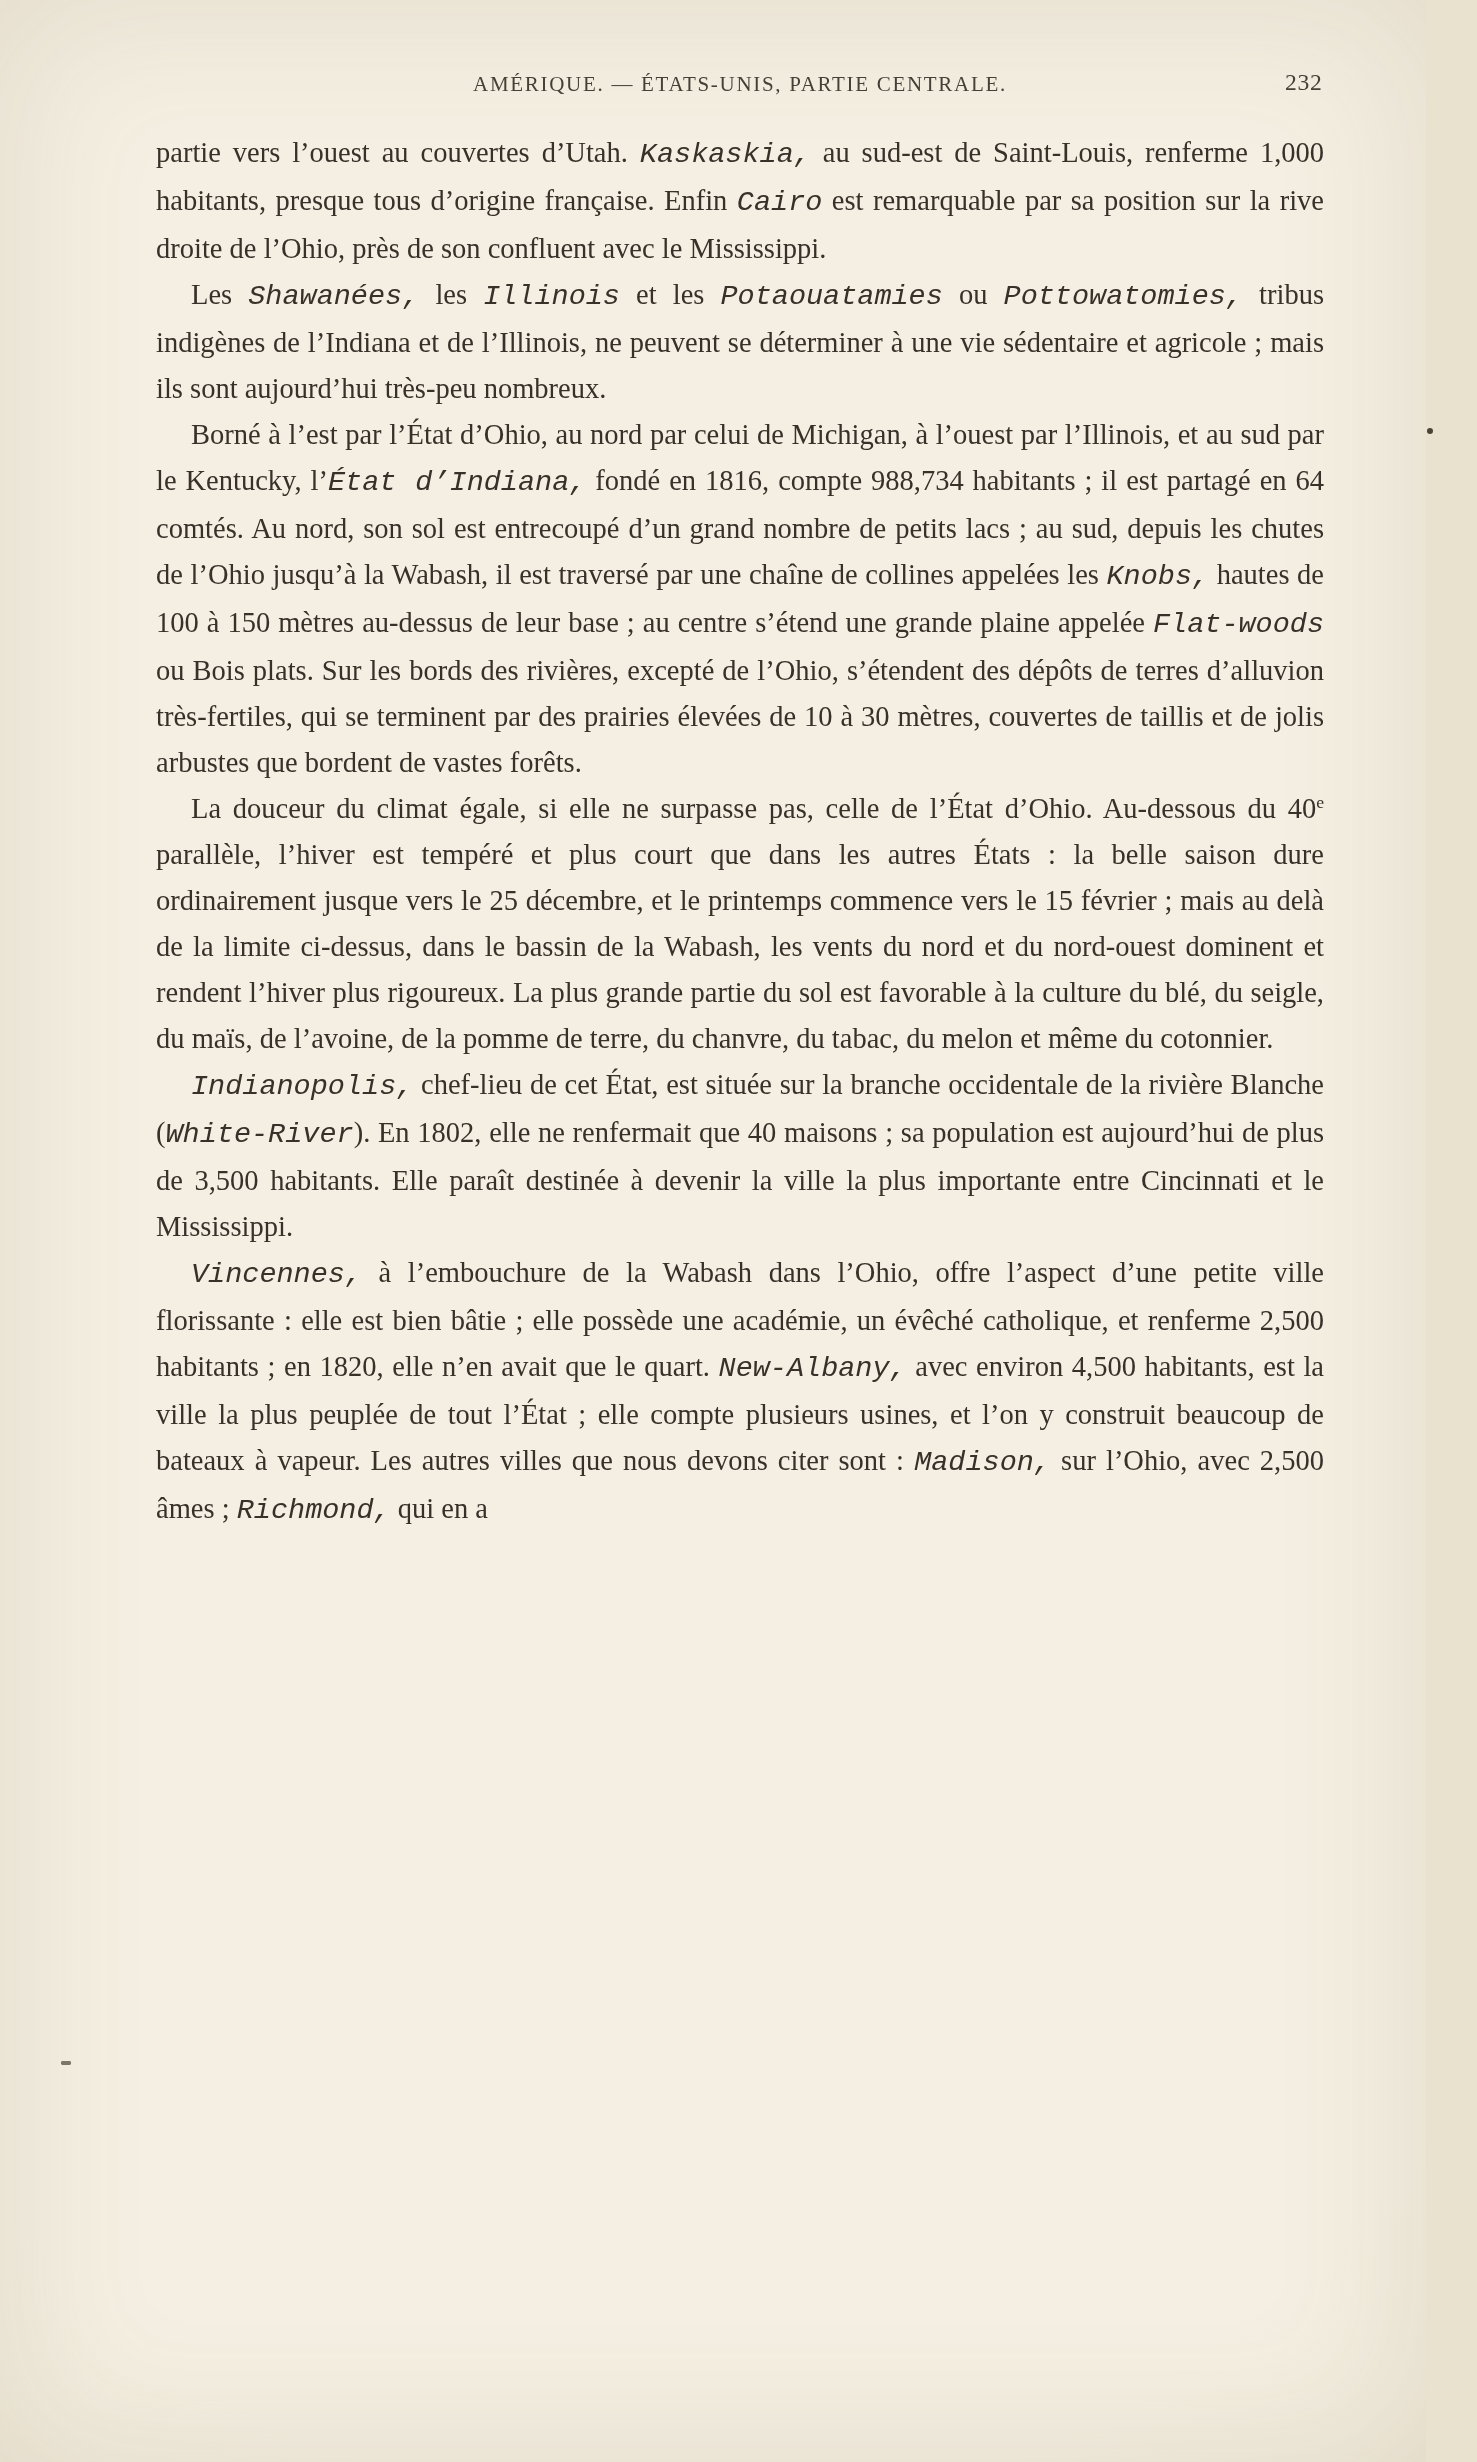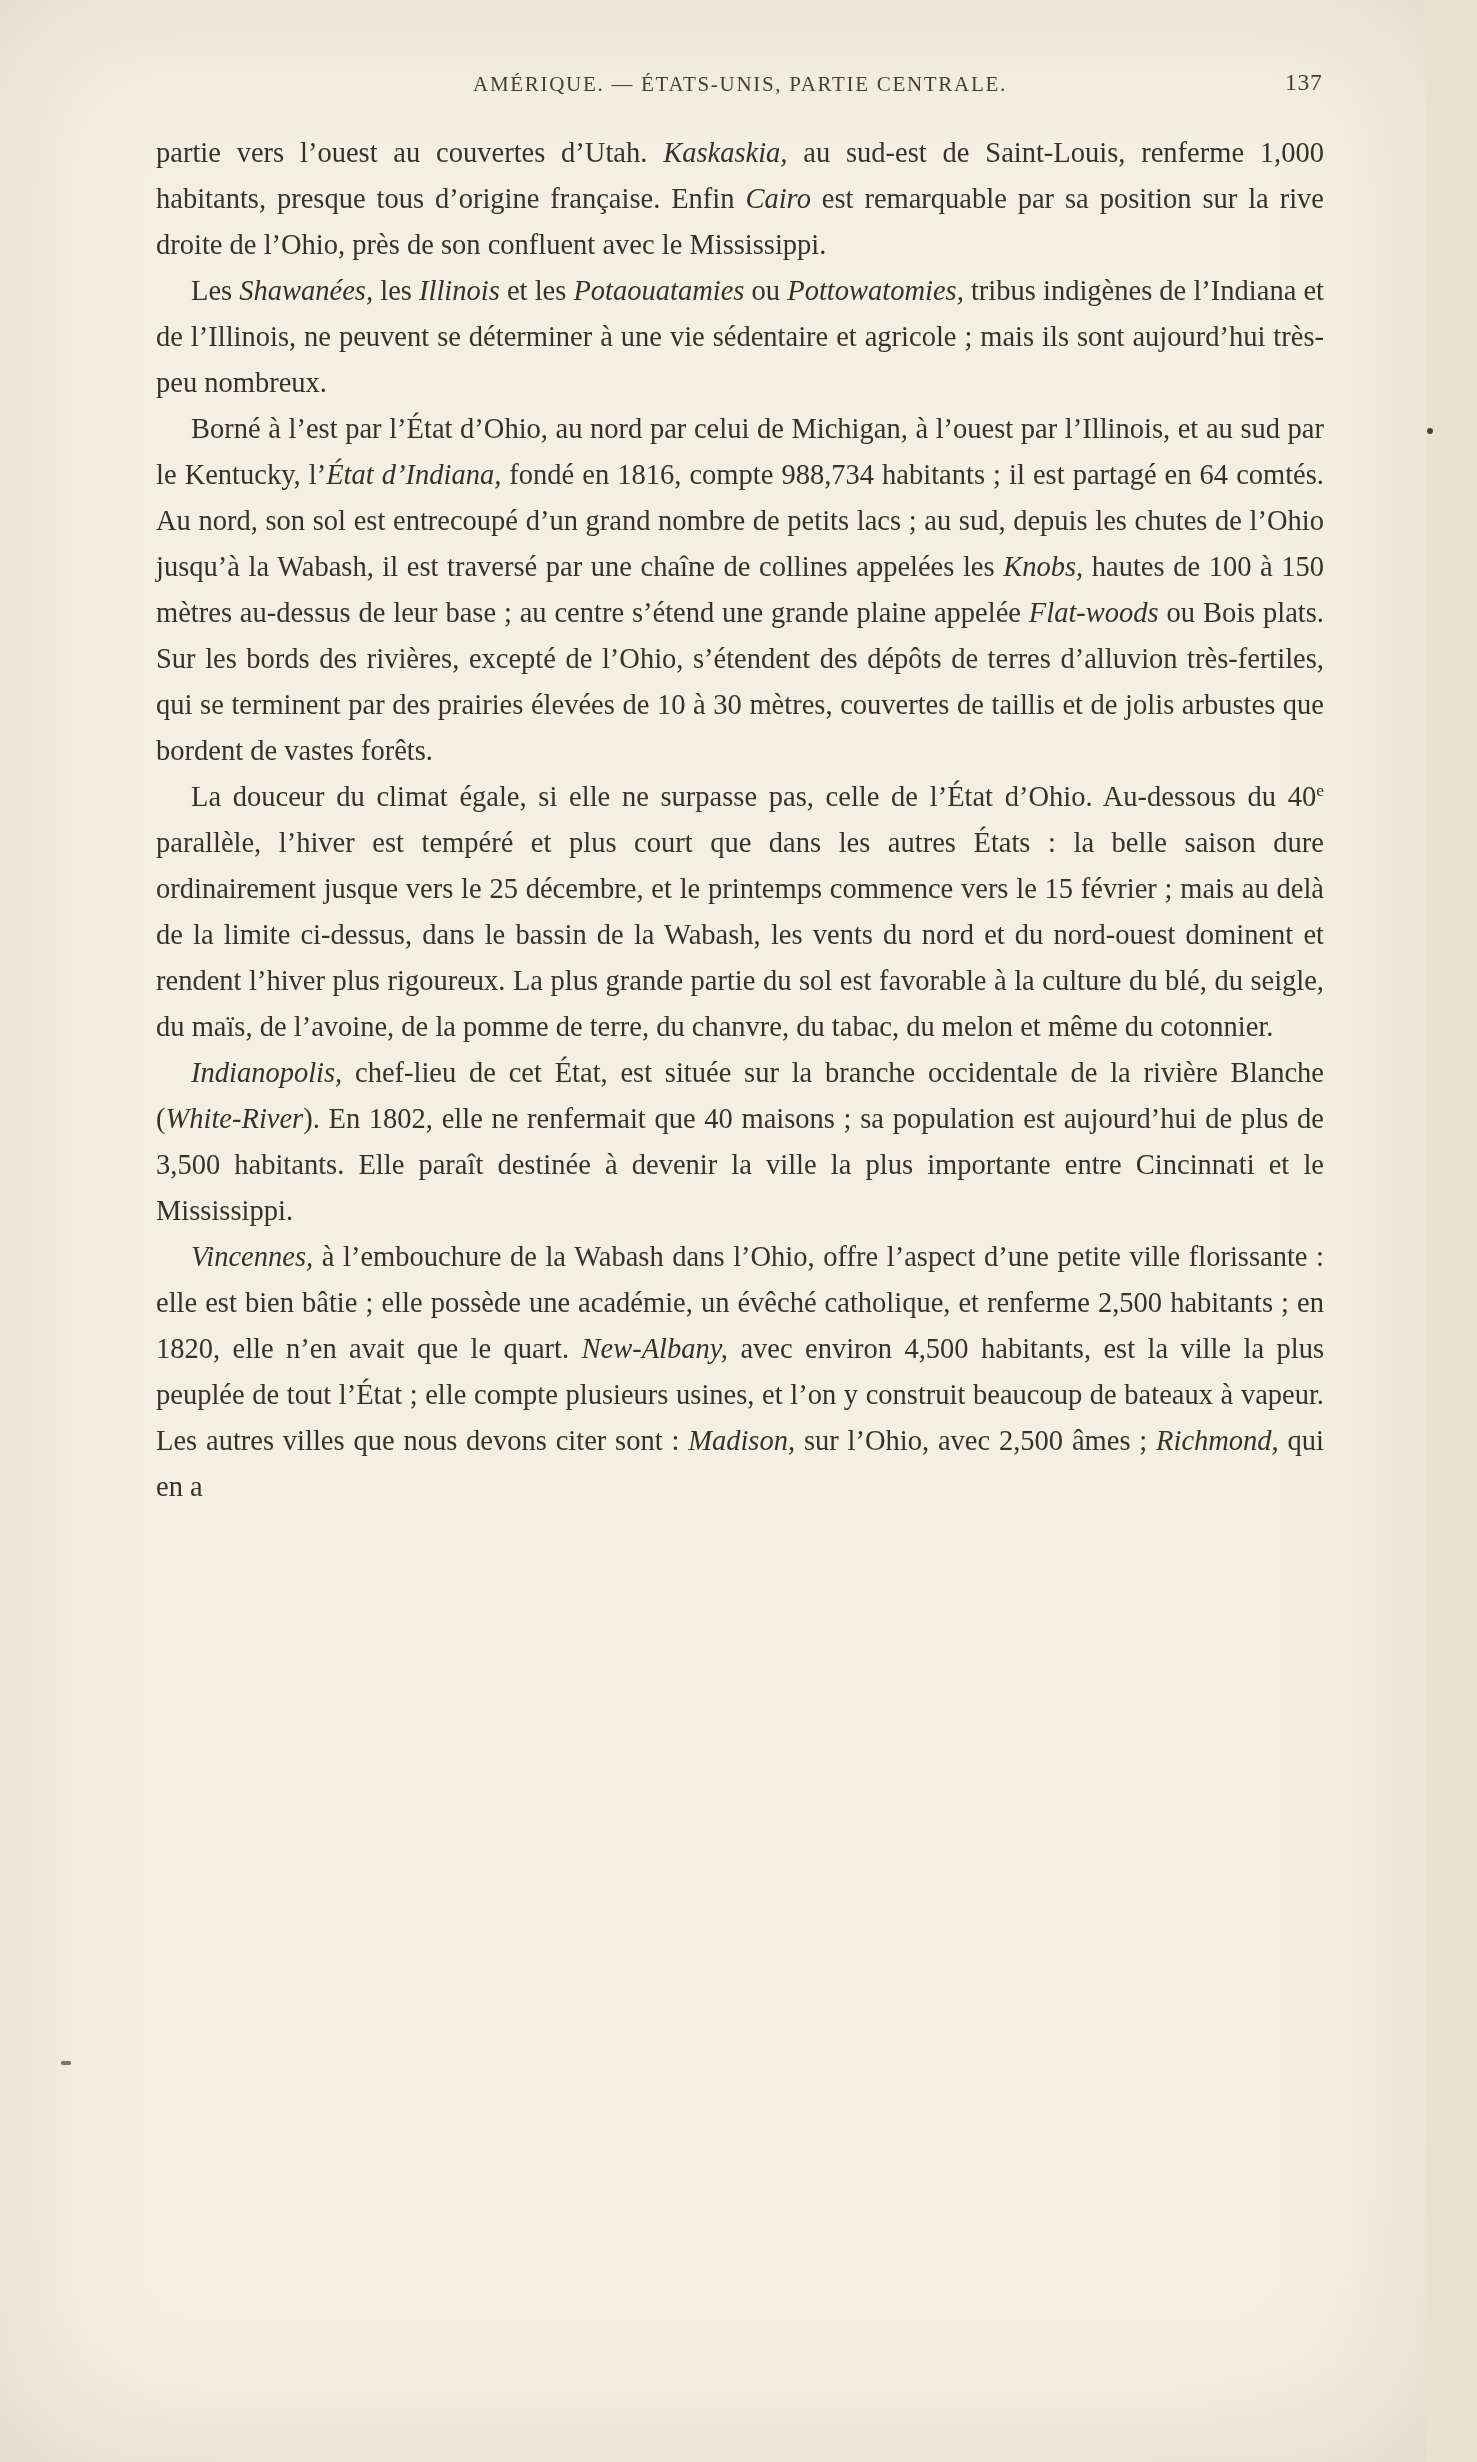--- a/index.html
+++ b/index.html
@@ -57,41 +57,42 @@
     line-height: 46px;
     text-align: justify;
     text-indent: 35px;
     color: var(--ink, #37312a);
   }
   main.page-body p.no-indent {
     text-indent: 0;
   }
   .italic {
     font-style: italic;
+    font-family: Liberation Mono, monospace;
   }
   main.page-body sup {
     font-size: 0.62em;
     line-height: 0;
   }
   .speck {
     position: absolute;
     background: #4a4336;
     border-radius: 50%;
   }
   .speck-1 { left: 1427px; top: 428px; width: 6.3px; height: 6.3px; }
   .speck-2 { left: 61px;  top: 2061px; width: 9.7px; height: 3.5px; border-radius: 1.4px; opacity: .7; }
 </style>
 </head>
 <body>
 
 <div class="page">
   <div class="text-block">
     <header class="running-header">
       <span class="header-title">AMÉRIQUE. — ÉTATS-UNIS, PARTIE CENTRALE.</span>
-      <span class="page-number">137</span>
+      <span class="page-number">232</span>
     </header>
     <main class="page-body">
         <p class="no-indent"><span>partie vers l’ouest au couvertes d’Utah. </span><span class="italic">Kaskaskia,</span><span> au sud-est de Saint-Louis, renferme 1,000 habitants, presque tous d’origine française. Enfin </span><span class="italic">Cairo</span><span> est remarquable par sa position sur la rive droite de l’Ohio, près de son confluent avec le Mississippi.</span></p>
         <p><span>Les </span><span class="italic">Shawanées,</span><span> les </span><span class="italic">Illinois</span><span> et les </span><span class="italic">Potaouatamies</span><span> ou </span><span class="italic">Pottowatomies,</span><span> tribus indigènes de l’Indiana et de l’Illinois, ne peuvent se déterminer à une vie sédentaire et agricole ; mais ils sont aujourd’hui très-peu nombreux.</span></p>
         <p><span>Borné à l’est par l’État d’Ohio, au nord par celui de Michigan, à l’ouest par l’Illinois, et au sud par le Kentucky, l’</span><span class="italic">État d’Indiana,</span><span> fondé en 1816, compte 988,734 habitants ; il est partagé en 64 comtés. Au nord, son sol est entrecoupé d’un grand nombre de petits lacs ; au sud, depuis les chutes de l’Ohio jusqu’à la Wabash, il est traversé par une chaîne de collines appelées les </span><span class="italic">Knobs,</span><span> hautes de 100 à 150 mètres au-dessus de leur base ; au centre s’étend une grande plaine appelée </span><span class="italic">Flat-woods</span><span> ou Bois plats. Sur les bords des rivières, excepté de l’Ohio, s’étendent des dépôts de terres d’alluvion très-fertiles, qui se terminent par des prairies élevées de 10 à 30 mètres, couvertes de taillis et de jolis arbustes que bordent de vastes forêts.</span></p>
         <p><span>La douceur du climat égale, si elle ne surpasse pas, celle de l’État d’Ohio. Au-dessous du 40</span><sup>e</sup><span> parallèle, l’hiver est tempéré et plus court que dans les autres États : la belle saison dure ordinairement jusque vers le 25 décembre, et le printemps commence vers le 15 février ; mais au delà de la limite ci-dessus, dans le bassin de la Wabash, les vents du nord et du nord-ouest dominent et rendent l’hiver plus rigoureux. La plus grande partie du sol est favorable à la culture du blé, du seigle, du maïs, de l’avoine, de la pomme de terre, du chanvre, du tabac, du melon et même du cotonnier.</span></p>
         <p><span class="italic">Indianopolis,</span><span> chef-lieu de cet État, est située sur la branche occidentale de la rivière Blanche (</span><span class="italic">White-River</span><span>). En 1802, elle ne renfermait que 40 maisons ; sa population est aujourd’hui de plus de 3,500 habitants. Elle paraît destinée à devenir la ville la plus importante entre Cincinnati et le Mississippi.</span></p>
         <p><span class="italic">Vincennes,</span><span> à l’embouchure de la Wabash dans l’Ohio, offre l’aspect d’une petite ville florissante : elle est bien bâtie ; elle possède une académie, un évêché catholique, et renferme 2,500 habitants ; en 1820, elle n’en avait que le quart. </span><span class="italic">New-Albany,</span><span> avec environ 4,500 habitants, est la ville la plus peuplée de tout l’État ; elle compte plusieurs usines, et l’on y construit beaucoup de bateaux à vapeur. Les autres villes que nous devons citer sont : </span><span class="italic">Madison,</span><span> sur l’Ohio, avec 2,500 âmes ; </span><span class="italic">Richmond,</span><span> qui en a</span></p>
       </main>
   </div>

